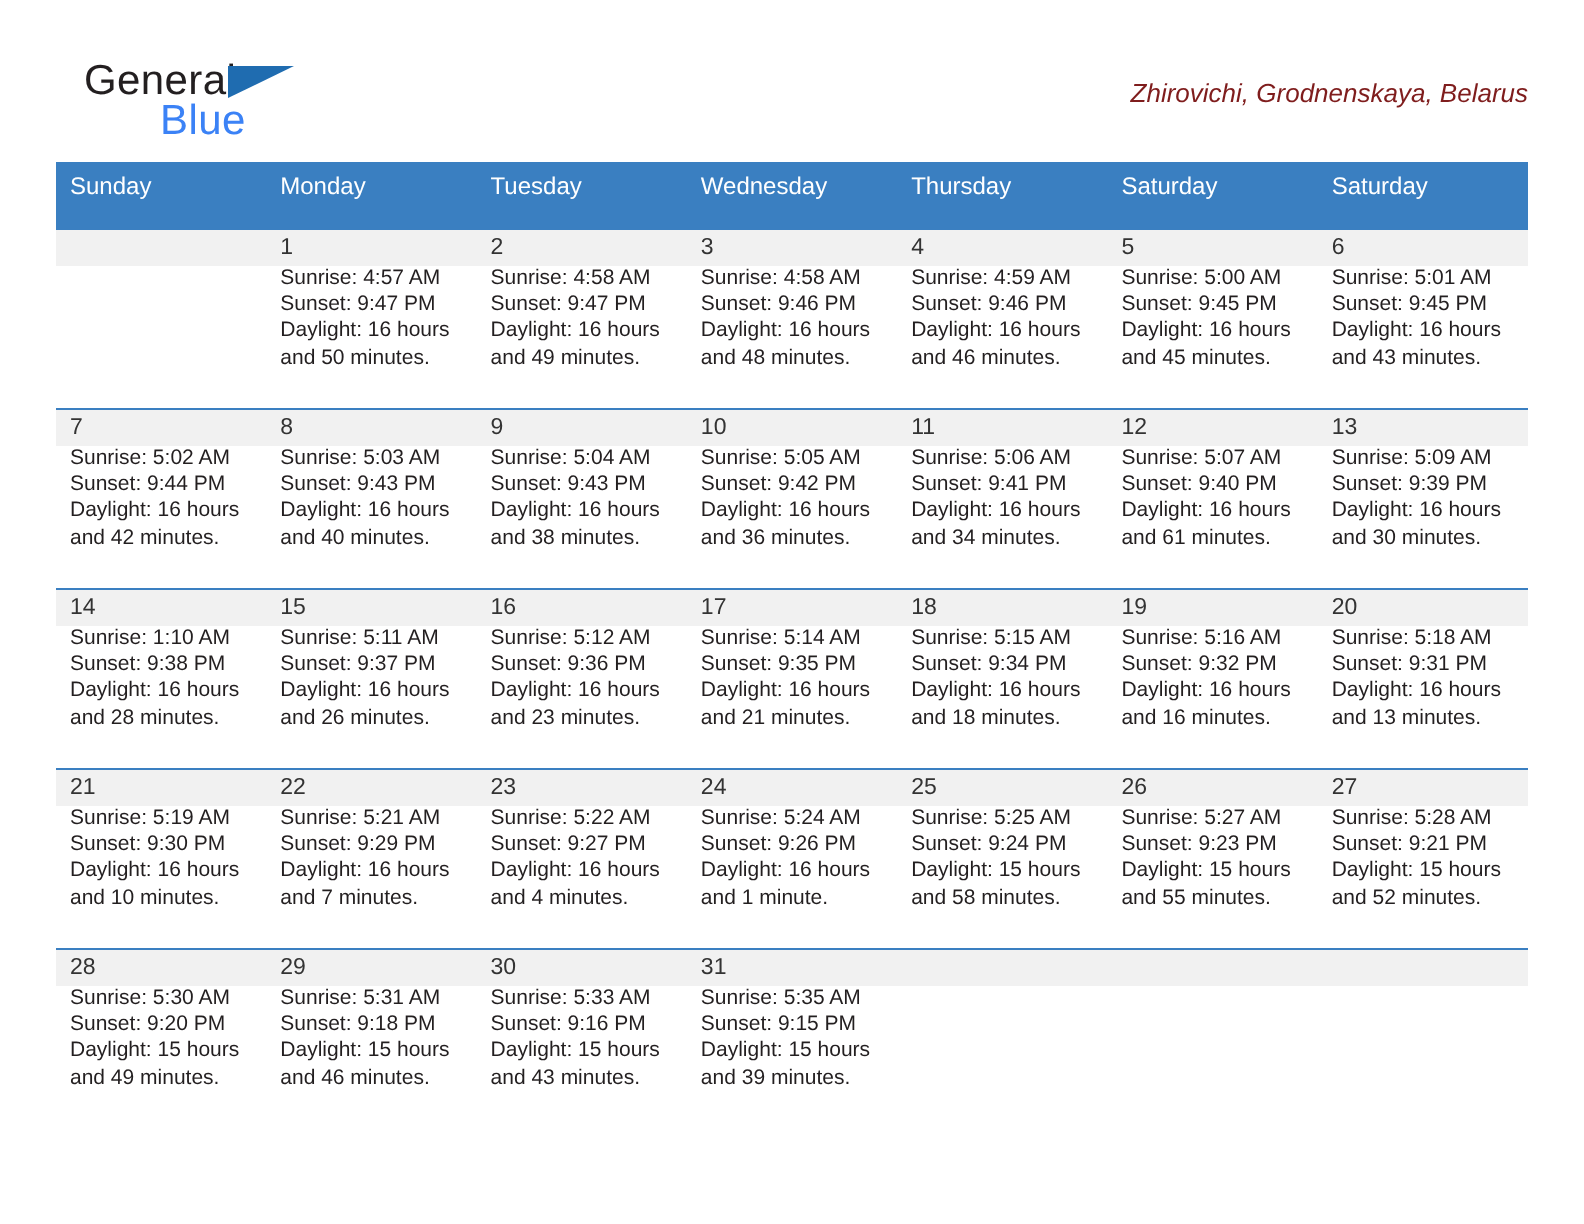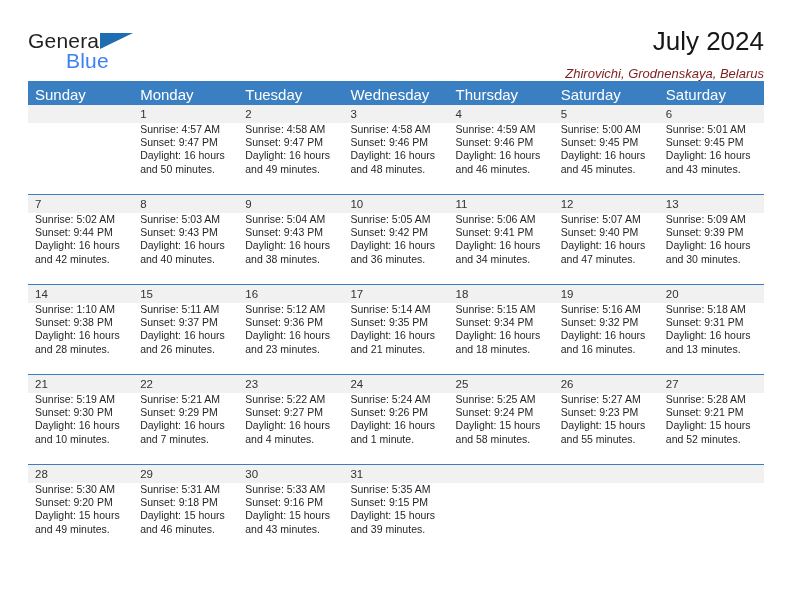--- a/index.html
+++ b/index.html
@@ -23,20 +23,21 @@
   }
 
   
   .masthead {
     display: flex;
     align-items: flex-start;
     justify-content: space-between;
     padding-top: 28px;
     height: 72px;
     box-sizing: border-box;
+    margin-left: 14px;
   }
   .logo {
     position: relative;
     width: 112px;
     height: 48px;
     line-height: 1;
     user-select: none;
   }
   .logo-general {
     position: absolute;
@@ -85,24 +86,24 @@
   
   .calendar {
     margin-top: 9px;
     width: 736px;
     border-collapse: collapse;
     table-layout: fixed;
   }
   .calendar th {
     background: #3a7fc1;
     color: #ffffff;
-    font-size: 15px;
+    font-size: 12px;
     font-weight: normal;
     text-align: left;
-    padding: 5px 0 1px 7px;
+    padding: 5px 0 14px 7px;
     height: 11px;
     border: none;
   }
   .week-row > td {
     vertical-align: top;
     padding: 0;
     border-top: 1px solid #3a7fc1;
     border-bottom: none;
     border-left: none;
     border-right: none;
@@ -139,21 +140,20 @@
 
   <div class="masthead">
 
     <div class="logo">
       <span class="logo-general">General</span>
       <span class="logo-triangle"></span>
       <span class="logo-blue">Blue</span>
     </div>
 
     <div class="titles">
-      <div class="cal-title">July 2024</div>
       <div class="cal-subtitle">Zhirovichi, Grodnenskaya, Belarus</div>
     </div>
 
   </div>
 
   <table class="calendar">
     <thead>
       <tr>
         <th>Sunday</th>
         <th>Monday</th>
@@ -300,21 +300,21 @@
               </div>
             </div>
           </td>
           <td>
             <div class="cell">
               <div class="daynum">12</div>
               <div class="details">
                 <div>Sunrise: 5:07 AM</div>
                 <div>Sunset: 9:40 PM</div>
                 <div>Daylight: 16 hours</div>
-                <div>and 47 minutes.</div>
+                <div>and 61 minutes.</div>
               </div>
             </div>
           </td>
           <td>
             <div class="cell">
               <div class="daynum">13</div>
               <div class="details">
                 <div>Sunrise: 5:09 AM</div>
                 <div>Sunset: 9:39 PM</div>
                 <div>Daylight: 16 hours</div>

